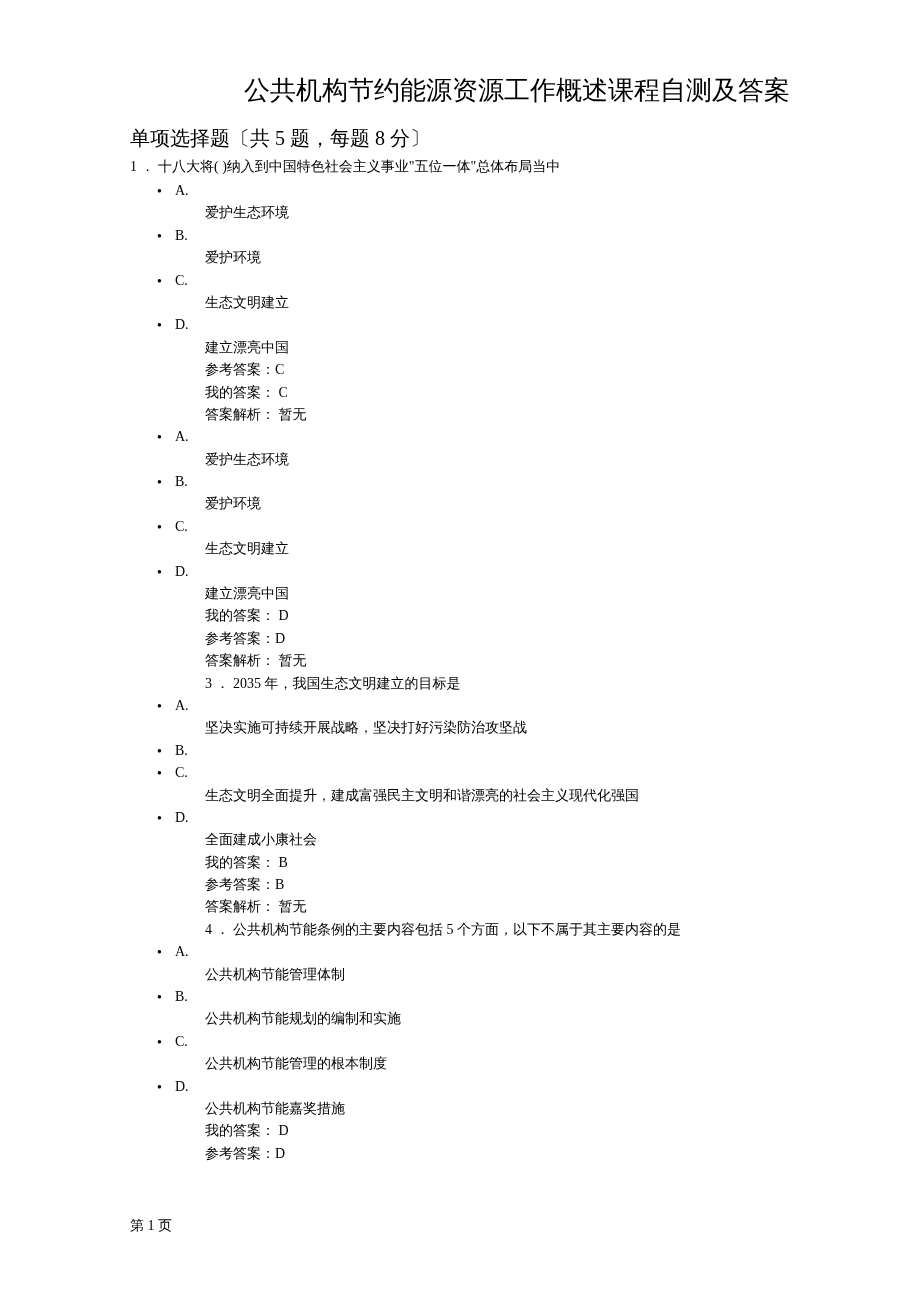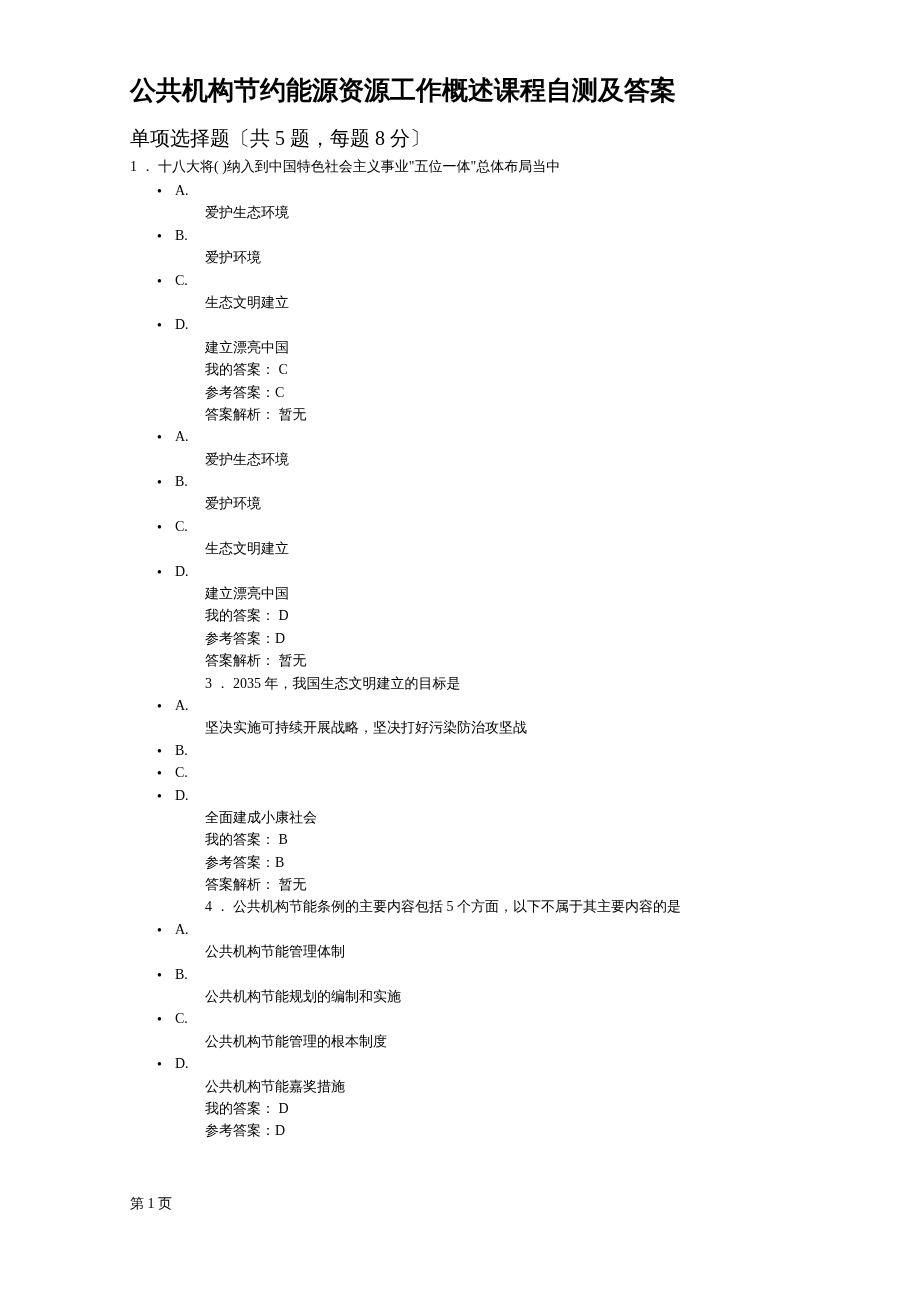--- a/index.html
+++ b/index.html
@@ -13,22 +13,22 @@
       line-height: 1.6;
       color: #000;
       background: #fff;
       width: 920px;
       margin: 0 auto;
       padding: 70px 130px 40px 130px;
     }
     h1 {
       font-family: "SimHei", "黑体", sans-serif;
       font-size: 26px;
-      font-weight: bold;
-      text-align: left;
+      font-weight: normal;
+      text-align: right;
       margin-bottom: 10px;
     }
     .section-header {
       font-size: 20px;
       margin-bottom: 2px;
     }
     .question-text {
       font-size: 14px;
       margin-bottom: 2px;
     }
@@ -87,22 +87,22 @@
     <span class="opt-text">爱护环境</span>
   </li>
   <li class="bullet">
     <span class="opt-letter">C.</span>
     <span class="opt-text">生态文明建立</span>
   </li>
   <li class="bullet">
     <span class="opt-letter">D.</span>
     <span class="opt-text">建立漂亮中国</span>
     <div class="answer-block">
+      <div>参考答案：C</div>
       <div>我的答案： C</div>
-      <div>参考答案：C</div>
       <div>答案解析： 暂无</div>
     </div>
   </li>
   <li class="bullet">
     <span class="opt-letter">A.</span>
     <span class="opt-text">爱护生态环境</span>
   </li>
   <li class="bullet">
     <span class="opt-letter">B.</span>
     <span class="opt-text">爱护环境</span>
@@ -123,20 +123,21 @@
   </li>
   <li class="bullet">
     <span class="opt-letter">A.</span>
     <span class="opt-text">坚决实施可持续开展战略，坚决打好污染防治攻坚战</span>
   </li>
   <li class="bullet">
     <span class="opt-letter">B.</span>
   </li>
   <li class="bullet">
     <span class="opt-letter">C.</span>
+    <span class="opt-text">生态文明全面提升，建成富强民主文明和谐漂亮的社会主义现代化强国</span>
   </li>
   <li class="bullet">
     <span class="opt-letter">D.</span>
     <span class="opt-text">全面建成小康社会</span>
     <div class="answer-block">
       <div>我的答案： B</div>
       <div>参考答案：B</div>
       <div>答案解析： 暂无</div>
     </div>
     <div class="sub-question">4 ． 公共机构节能条例的主要内容包括 5 个方面，以下不属于其主要内容的是</div>

